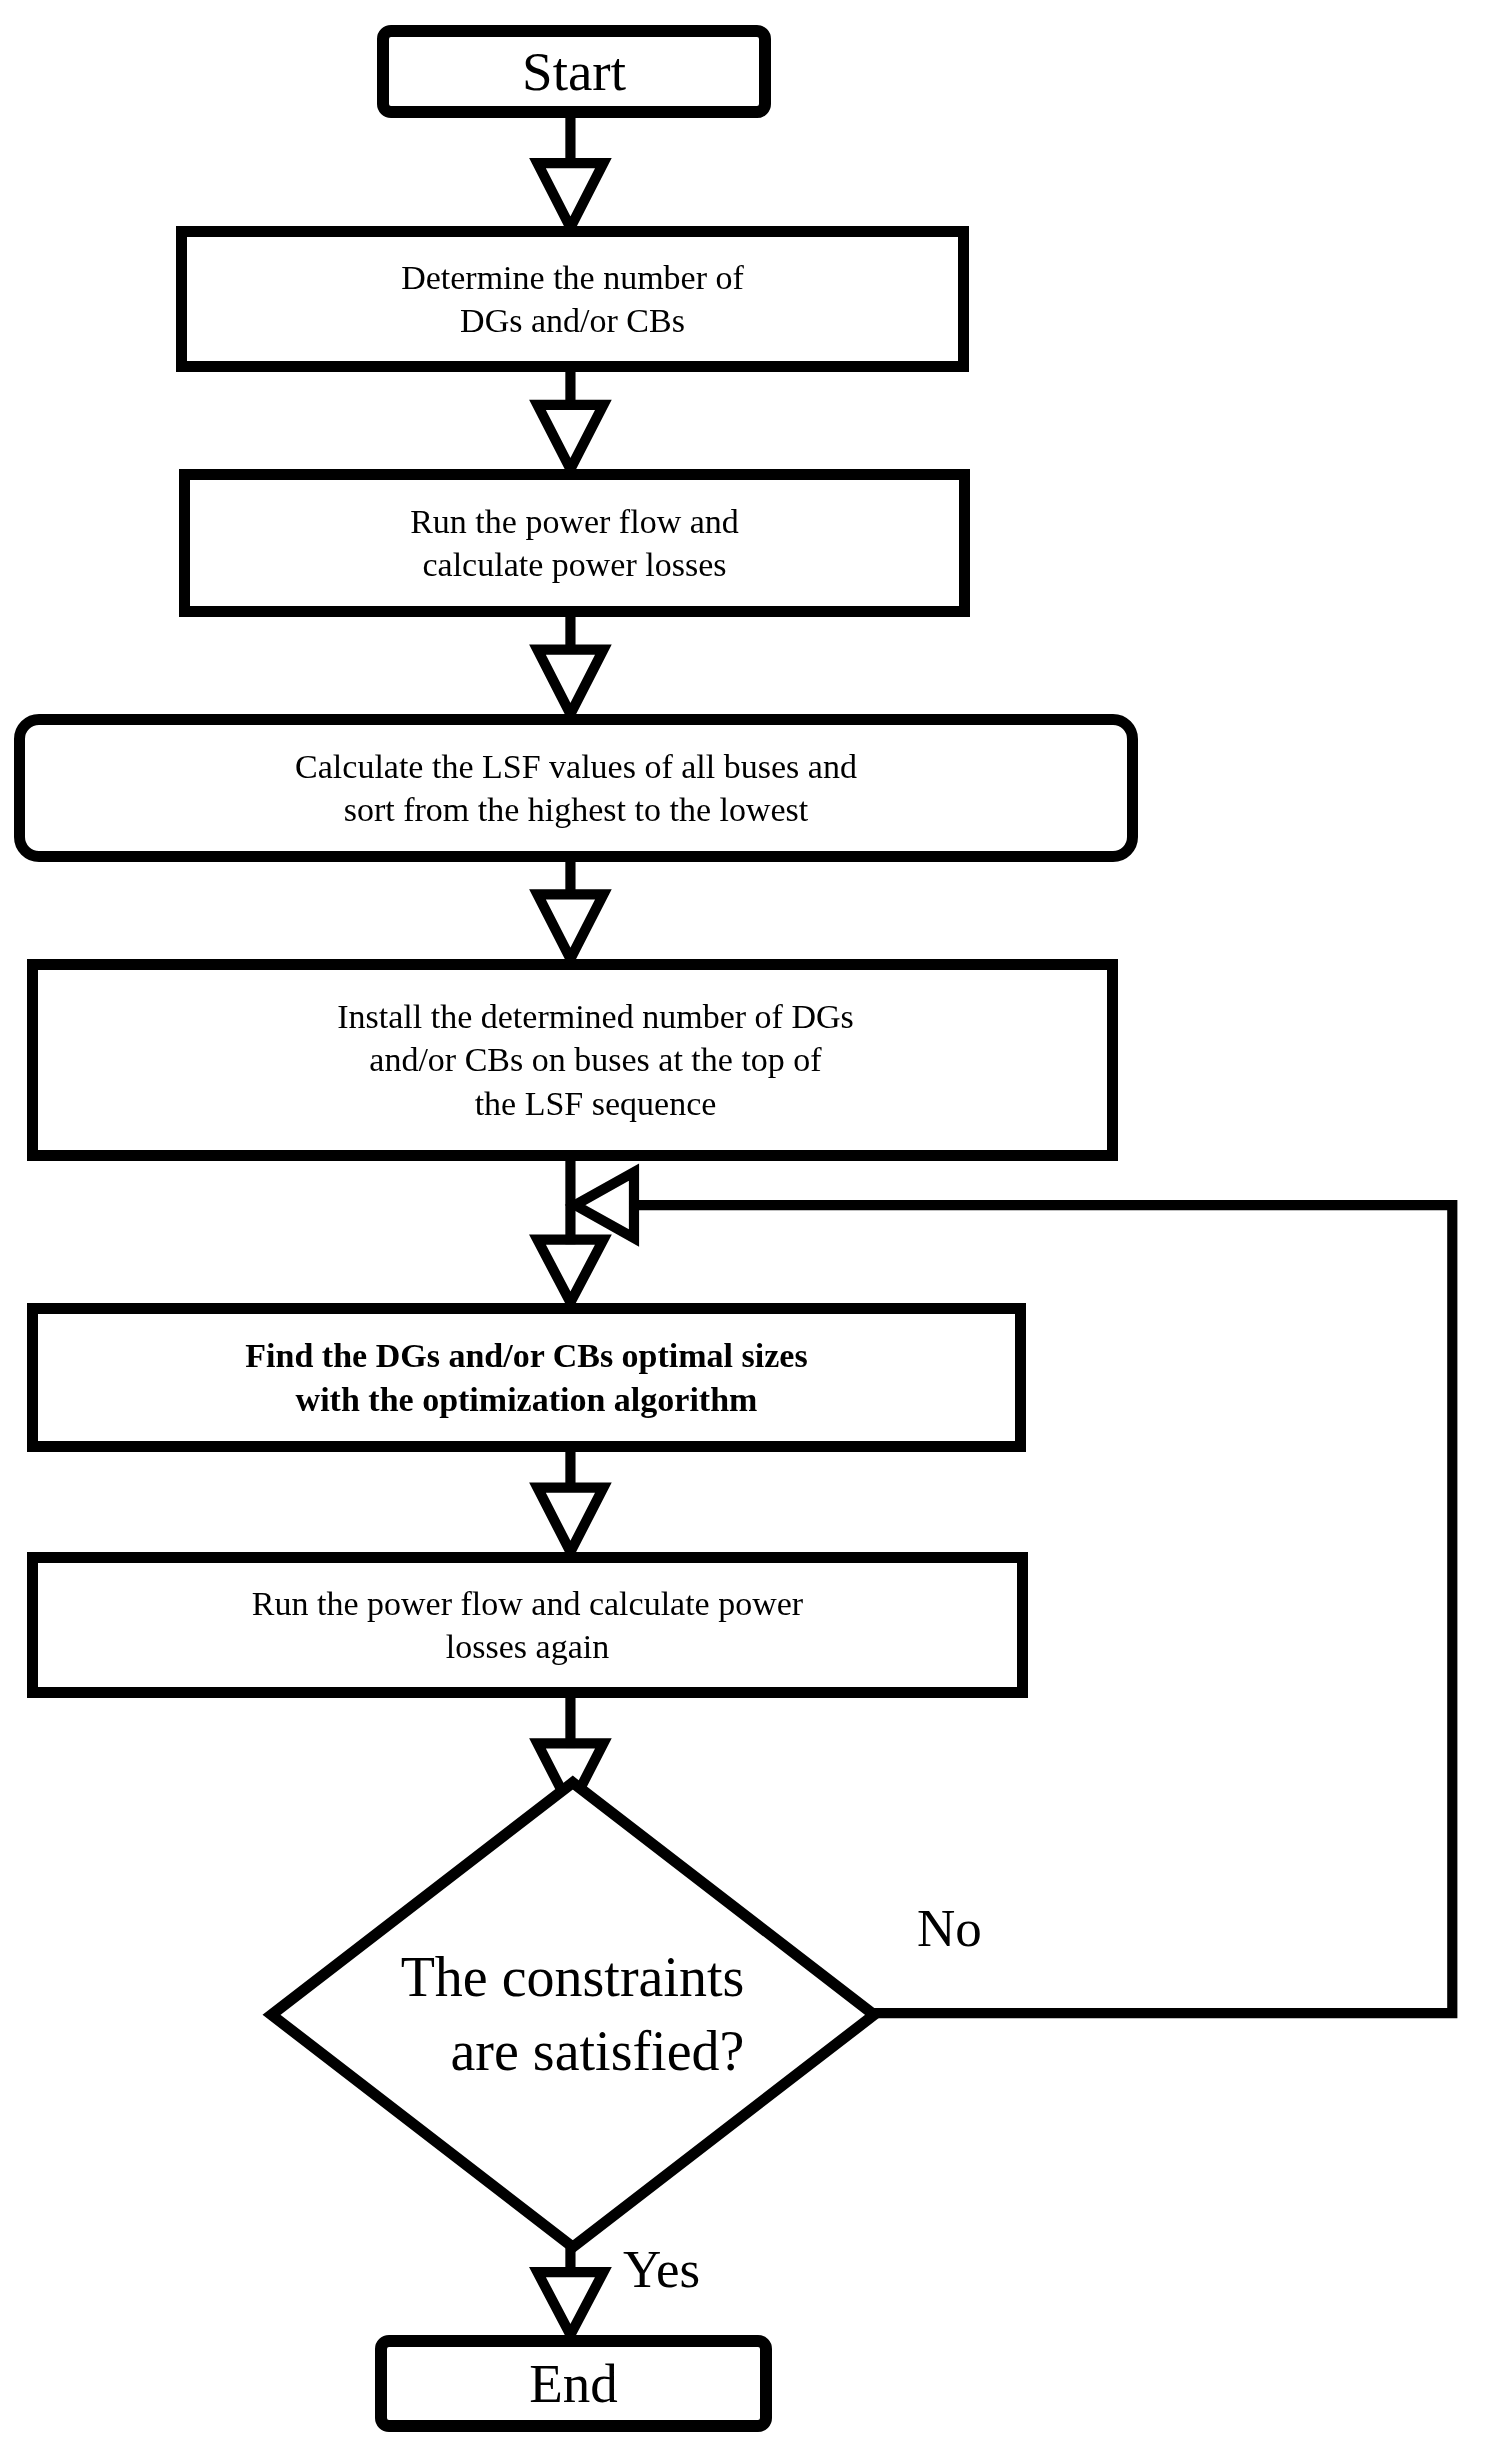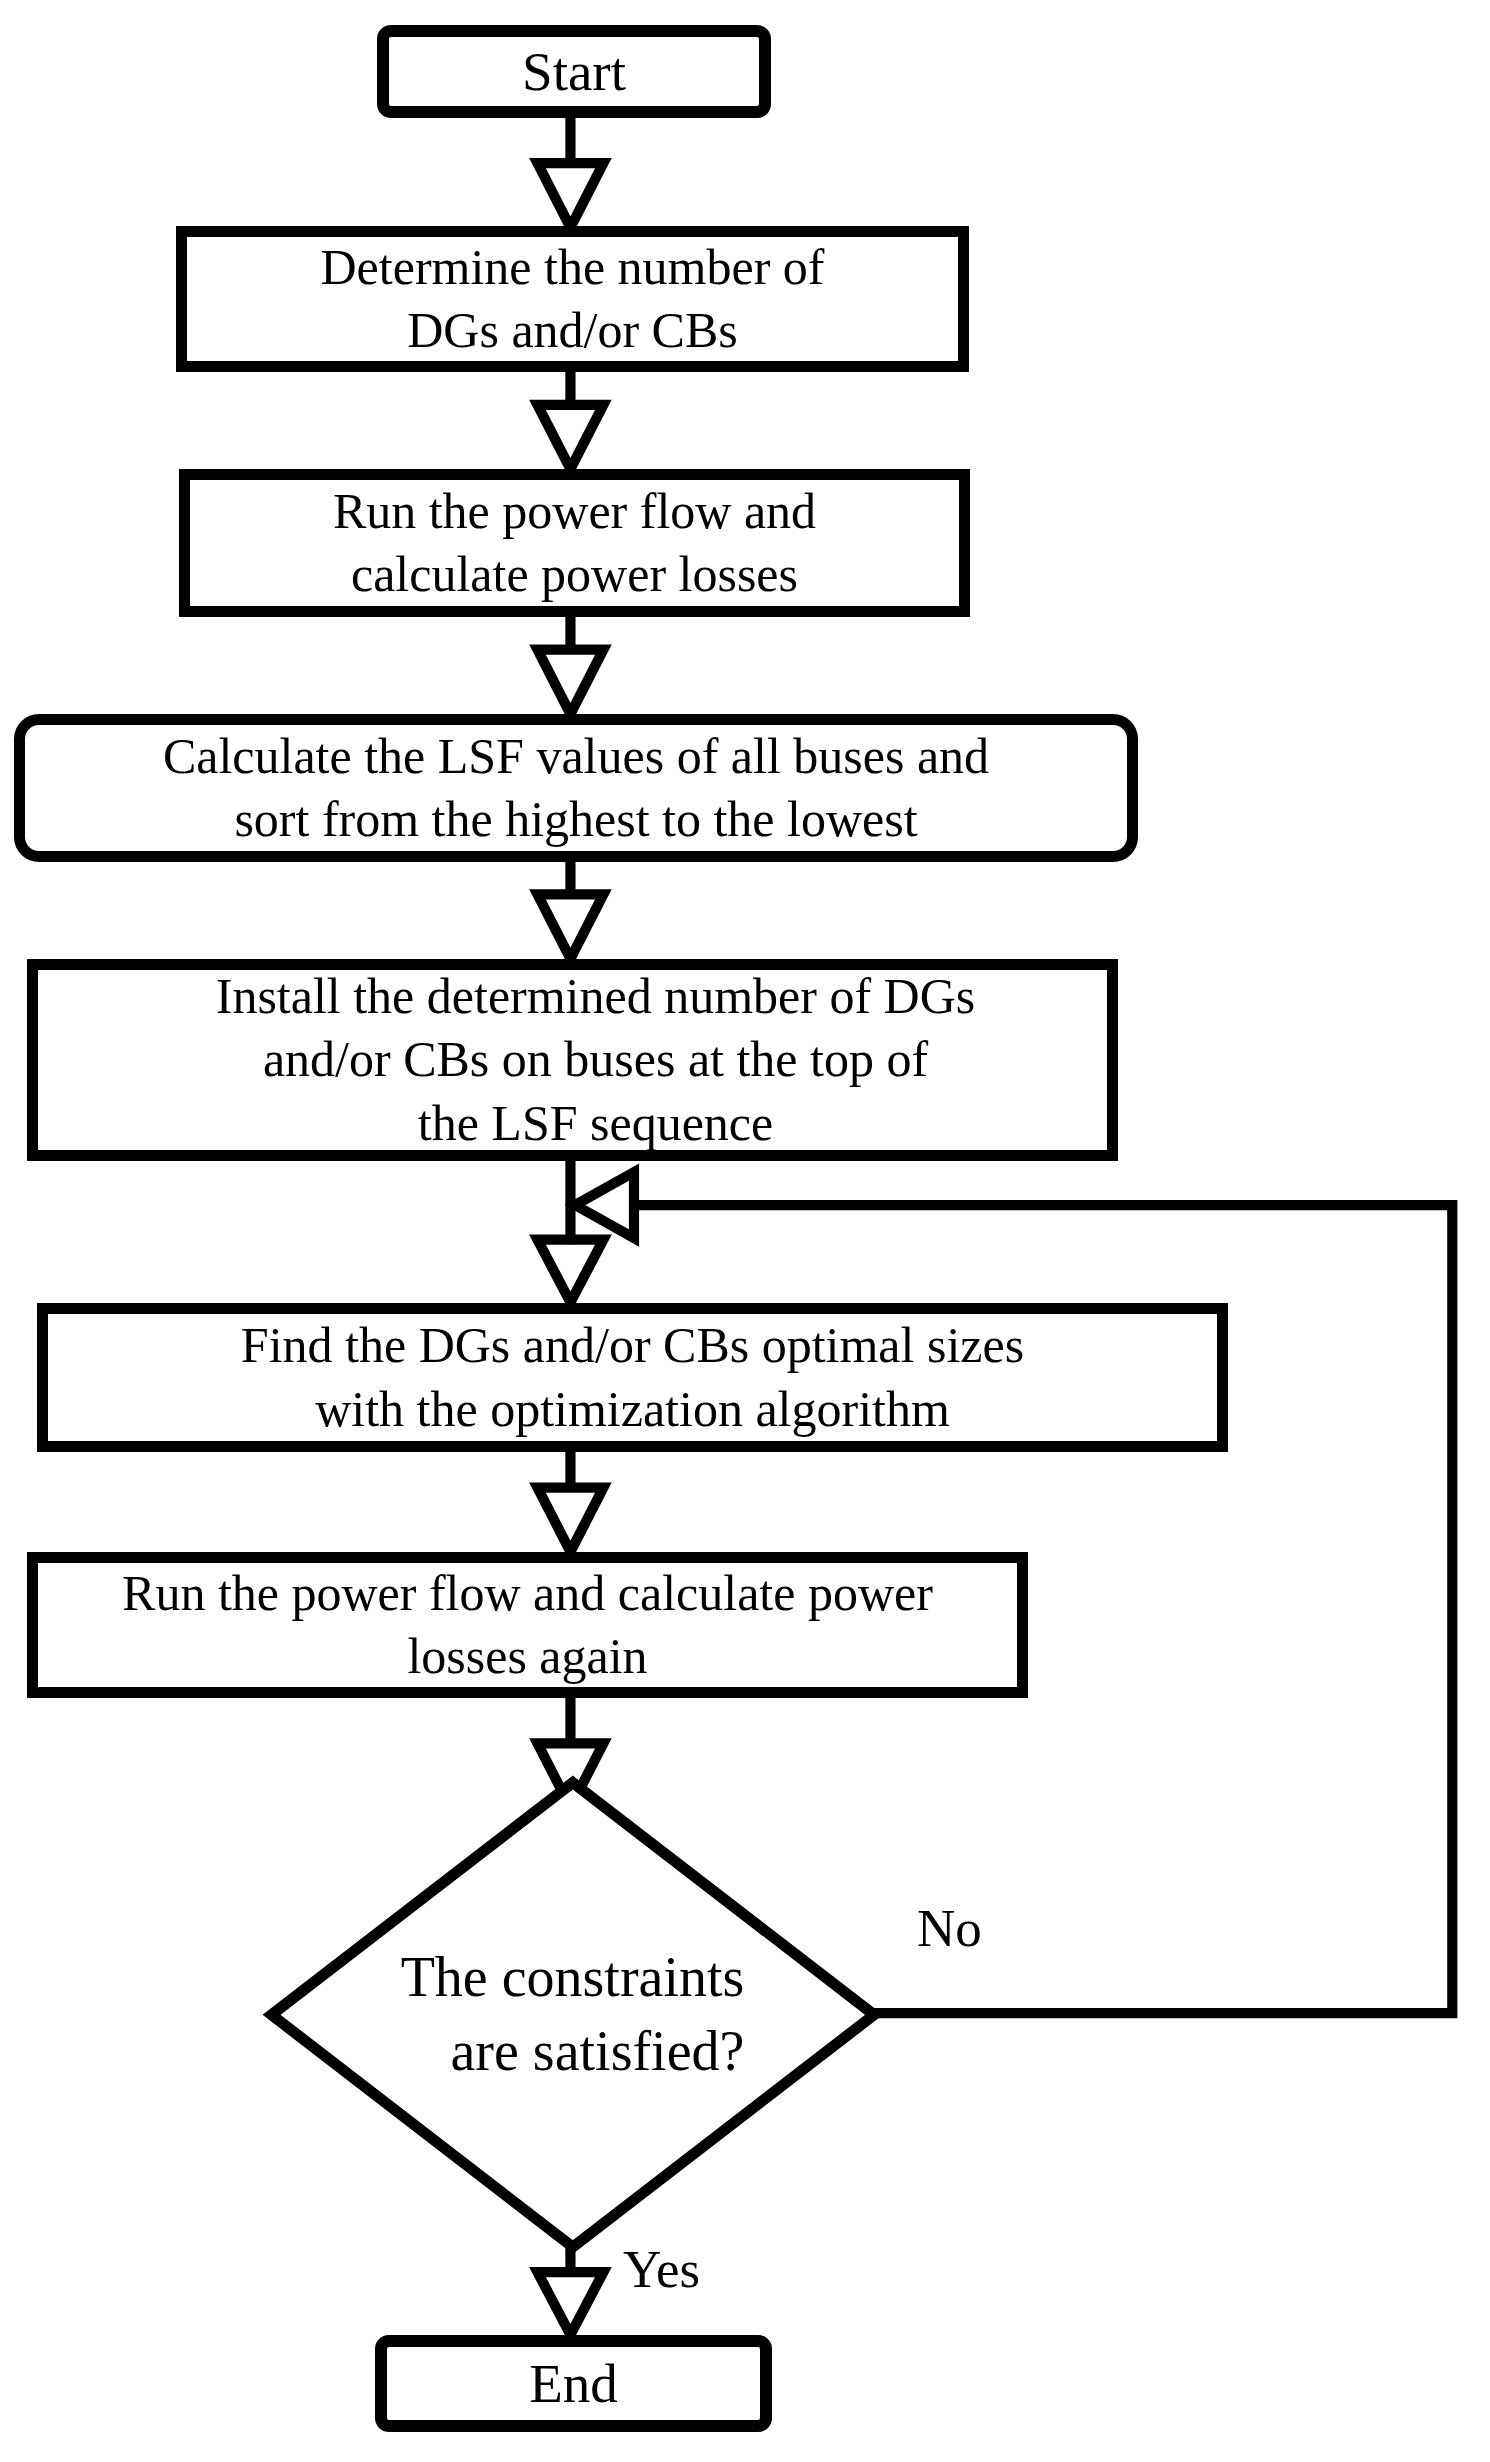--- a/index.html
+++ b/index.html
@@ -26,21 +26,21 @@
   .node {
     position: absolute;
     box-sizing: border-box;
     background: #ffffff;
     border: 11px solid #000000;
     display: flex;
     align-items: center;
     justify-content: center;
     text-align: center;
     white-space: pre-line;
-    font-size: 50px;
+    font-size: 34px;
     line-height: 1.27;
   }
   .terminator {
     border-width: 12.6px;
     border-radius: 14px;
     font-size: 55px;
   }
   .decision-label {
     position: absolute;
     display: flex;
@@ -58,21 +58,21 @@
     line-height: 1;
     background: transparent;
     text-align: center;
   }
   
   .n-start      { left: 377px;  top: 25px;    width: 394px;  height: 93px; }
   .n-determine  { left: 176px;  top: 226px;   width: 793px; height: 146px; }
   .n-runflow    { left: 179px;  top: 469px;   width: 791px; height: 148px; }
   .n-lsf        { left: 14px;   top: 714px;   width: 1124px; height: 148px; border-radius: 25px; }
   .n-install    { left: 27px;   top: 959px;  width: 1091px; height: 202px; padding-left: 46px; }
-  .n-find       { left: 37px;   top: 1303px;  width: 1191px; height: 149px; }
+  .n-find       { left: 27px;   top: 1303px;  width: 999px; height: 149px; font-weight: bold; }
   .n-runagain   { left: 27px;   top: 1552px;  width: 1001px; height: 146px; }
   .n-decision   { left: 298px;  top: 1938px;  width: 549px;  height: 154px; }
   .n-end        { left: 375px;  top: 2335px;  width: 397px;  height: 97px; }
   .l-no         { left: 917px; top: 1902px; }
   .l-yes        { left: 623px;  top: 2243px; }
 </style>
 </head>
 <body>
 
 <div class="canvas">

